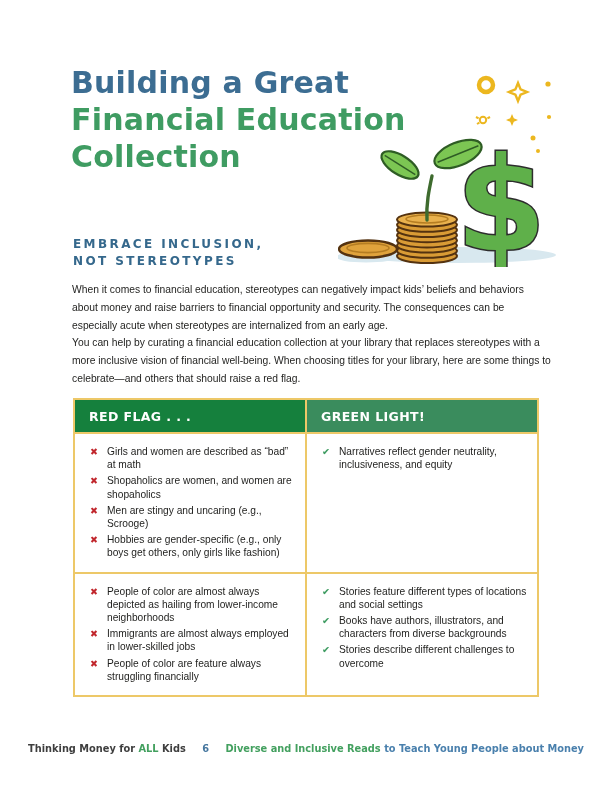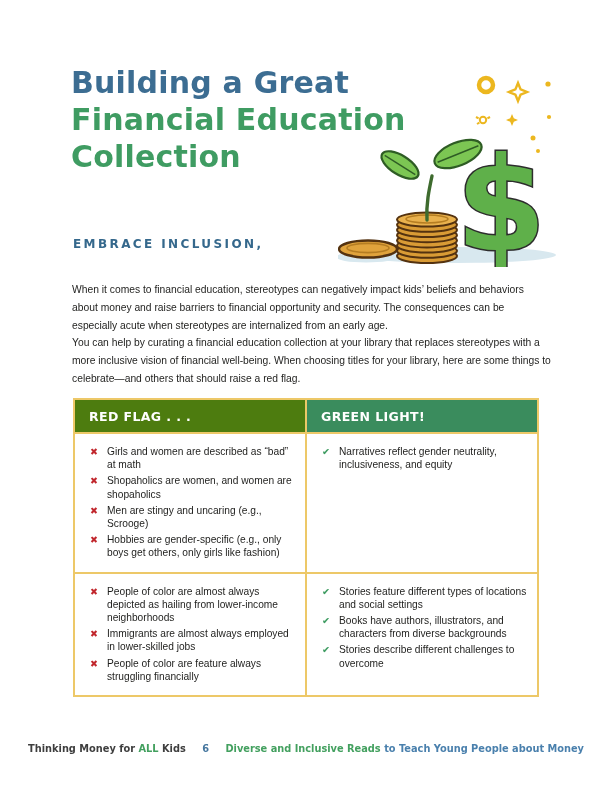--- a/index.html
+++ b/index.html
@@ -76,21 +76,21 @@
     height: 32px;
     display: flex;
     align-items: center;
     padding-left: 14px;
     color: #ffffff;
     font-family: "DejaVu Sans", sans-serif;
     font-weight: 700;
     font-size: 12.5px;
     letter-spacing: 0.4px;
   }
-  .hdr-red   { background: #4d7c0f; text-align: center; }
+  .hdr-red   { background: #15803d; text-align: center; }
   .hdr-green { background: #3a8c5d; text-align: center; }
   .cell {
     background: #ffffff;
     padding: 11px 10px 9px 13px;
   }
   .cell.r0 { min-height: 129px; }
   .cell.r1 { min-height: 112px; }
   .li {
     display: flex;
     gap: 7px;
@@ -188,20 +188,21 @@
         <ellipse cx="120" cy="92" rx="25" ry="11.5" fill="#7cc653" stroke="#2e5c24" stroke-width="2.2"></ellipse>
         <line x1="98" y1="92" x2="142" y2="92" stroke="#2e5c24" stroke-width="1.4"></line>
       </g>
     </g>
 
     <text x="163" y="188" text-anchor="middle" font-family="DejaVu Sans, sans-serif" font-weight="700" font-size="130" fill="#5fb04a" stroke="#2d2d2d" stroke-width="3" paint-order="stroke">$</text>
   </svg>
 
   <div class="kicker">
     <div>EMBRACE INCLUSION,</div>
+    <div>NOT STEREOTYPES</div>
   </div>
 
   <p class="para p1">When it comes to financial education, stereotypes can negatively impact kids’ beliefs and behaviors about money and raise barriers to financial opportunity and security. The consequences can be especially acute when stereotypes are internalized from an early age.</p>
   <p class="para p2">You can help by curating a financial education collection at your library that replaces stereotypes with a more inclusive vision of financial well-being. When choosing titles for your library, here are some things to celebrate—and others that should raise a red flag.</p>
 
   <div class="flag-table">
     <div class="hdr hdr-red">RED FLAG . . .</div>
     <div class="hdr hdr-green">GREEN LIGHT!</div>
 
     <div class="cell r0">

